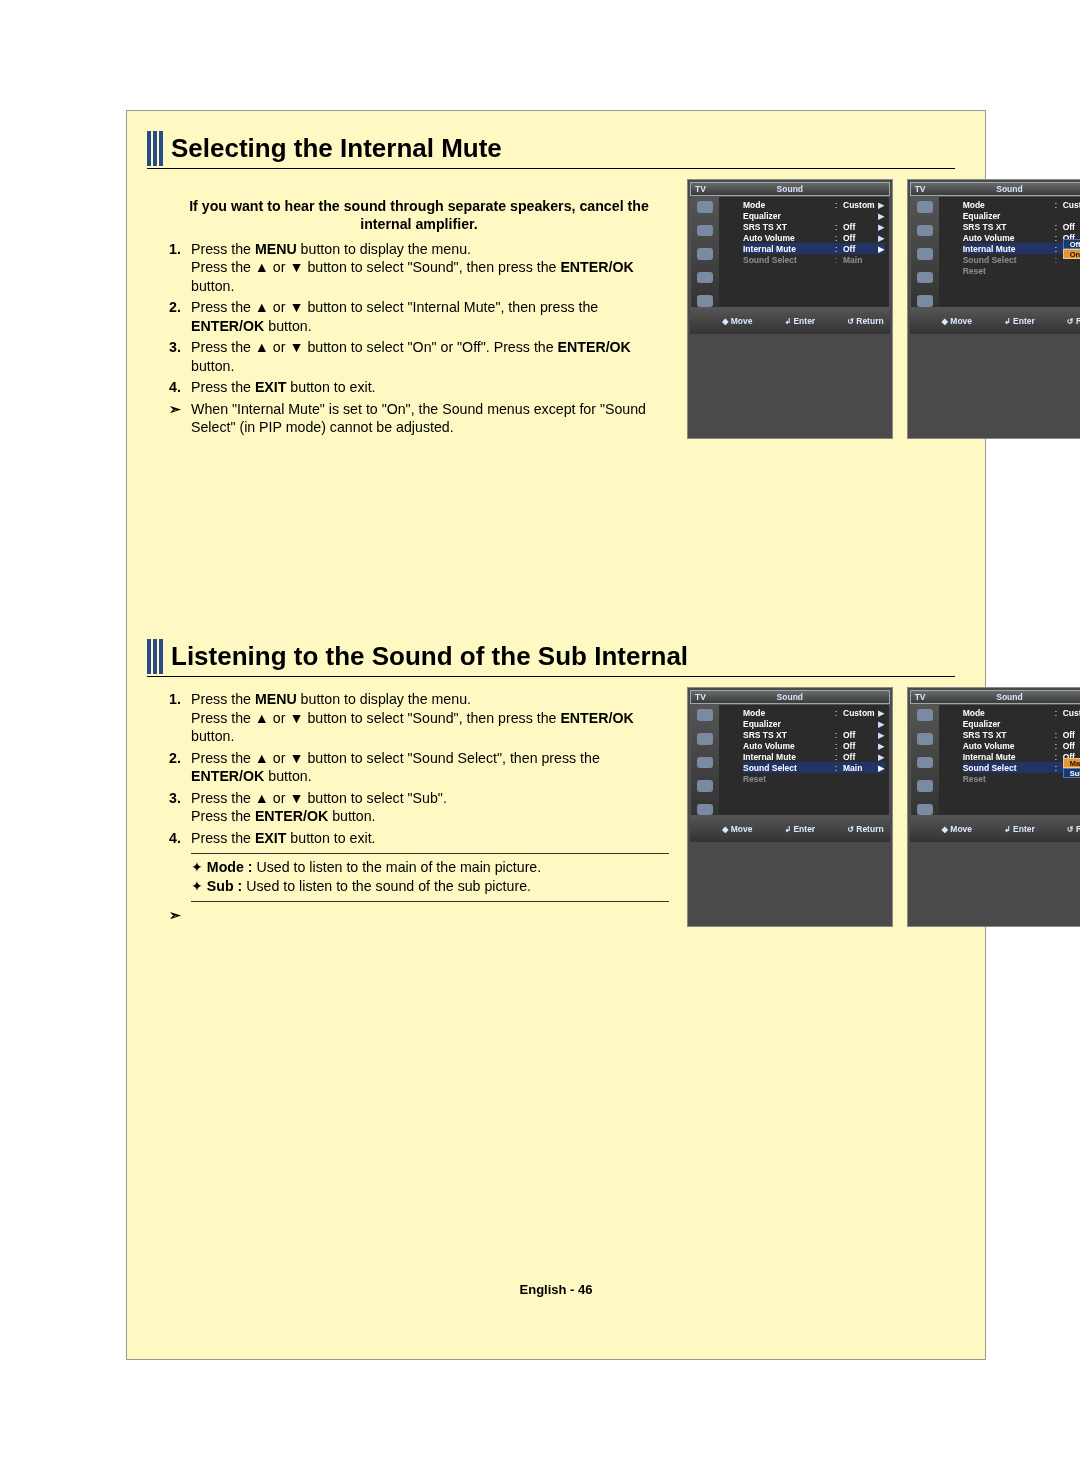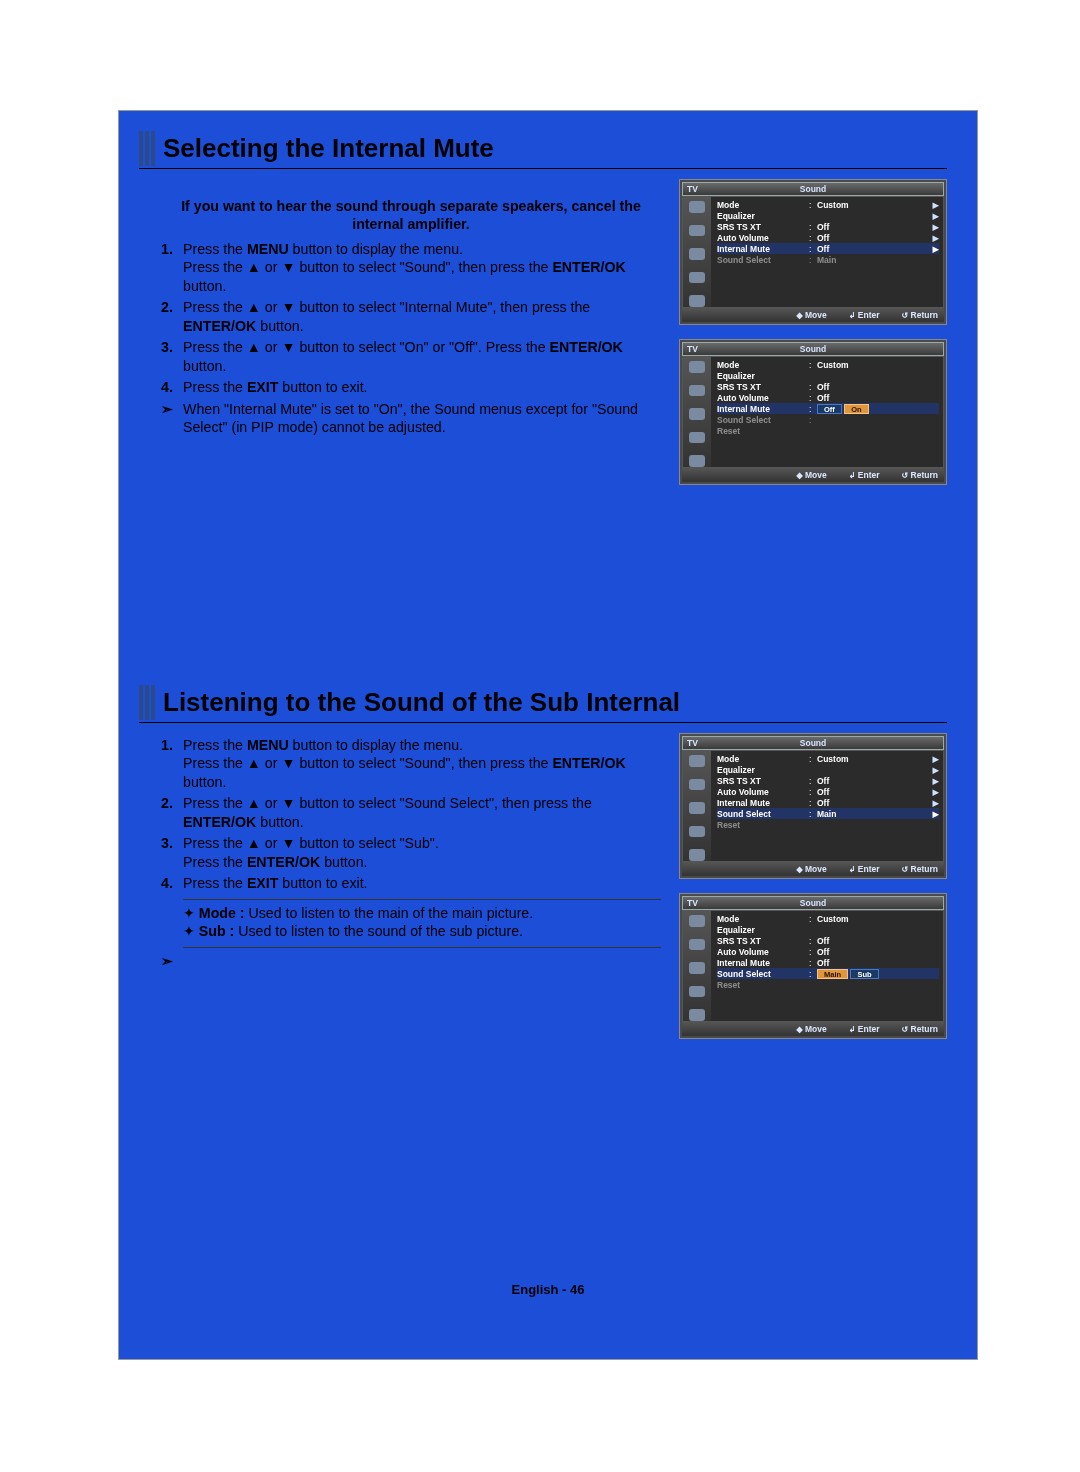--- a/index.html
+++ b/index.html
@@ -6,27 +6,27 @@
   body {
     width: 1080px;
     height: 1472px;
     background: #fff;
     font-family: Arial, Helvetica, sans-serif;
     color: #000;
     position: relative;
   }
   .page {
     position: absolute;
-    left: 118px;
+    left: 126px;
     top: 110px;
     width: 860px;
     height: 1250px;
     border: 1px solid #999;
     padding: 20px 30px 20px 20px;
-    background: #1d4ed8;
+    background: #fef9c3;
   }
   .section { margin-bottom: 200px; position: relative; }
   .heading-wrap {
     display: flex;
     align-items: stretch;
     border-bottom: 1px solid #000;
     margin-bottom: 10px;
   }
   .heading-bars {
     display: flex;
@@ -49,21 +49,21 @@
   ol.steps > li { display: flex; margin: 3px 0; }
   .num { font-weight: bold; width: 22px; flex-shrink: 0; }
   .step-body { flex: 1; }
   .b { font-weight: bold; }
 
   .note-line { display: flex; margin: 3px 0 3px 22px; }
   .note-mark { width: 22px; flex-shrink: 0; font-weight: bold; }
   hr.sep { border: none; border-top: 1px solid #333; margin: 6px 0 4px 44px; }
   .bullet-line { margin-left: 44px; }
 
-  .osd-col { width: 268px; display: flex; flex-direction: column; gap: 14px; }
+  .osd-col { width: 268px; display: flex; flex-direction: row; gap: 14px; }
 
   
   .osd {
     width: 268px;
     background: #4a4a4a;
     border: 1px solid #888;
     padding: 2px;
     color: #fff;
     font-size: 8.5px;
   }
@@ -83,37 +83,37 @@
     flex-direction: column;
     align-items: center;
     background: linear-gradient(#555,#333);
     padding-top: 4px;
     gap: 12px;
   }
   .osd-icon {
     width: 16px; height: 14px;
     background: #7a8aa0; border-radius: 3px;
   }
-  .osd-rows { flex: 1; padding: 2px 4px 2px 6px; }
+  .osd-rows { flex: 1; padding: 2px 4px 2px 24px; }
   .osd-row { display: flex; align-items: center; height: 11px; }
   .osd-label { width: 92px; font-weight: bold; }
   .osd-colon { width: 8px; }
   .osd-value { flex: 1; font-weight: bold; }
   .osd-arrow { width: 10px; color: #cfe2ff; text-align:right;}
   .dim { opacity: 0.45; }
   .osd-row.hl { background: #236; }
   .osd-row.hl .osd-label, .osd-row.hl .osd-value, .osd-row.hl .osd-colon, .osd-row.hl .osd-arrow { color:#fff;}
   .osd-opt {
     display:inline-block; padding: 0 6px; height:10px; line-height:10px;
     background:#1a3a66; color:#fff; border:1px solid #4a78c6; font-size:7.5px;
   }
   .osd-opt.sel { background: #e2963a; border-color:#f5c484; color:#221100;}
   .osd-footer {
-    display: flex; justify-content: flex-end; gap: 22px;
-    background: linear-gradient(#555,#333); padding: 2px 6px; font-weight:bold; color:#dbe8ff;
+    display: flex; justify-content: flex-end; gap: 32px;
+    background: linear-gradient(#555,#333); padding: 8px 6px; font-weight:bold; color:#dbe8ff;
   }
   .sym { font-size: 8px; }
 
   .page-footer {
     position: absolute;
     bottom: 62px;
     left: 0; right: 0;
     text-align: center;
     font-size: 13px;
     font-weight: bold;

